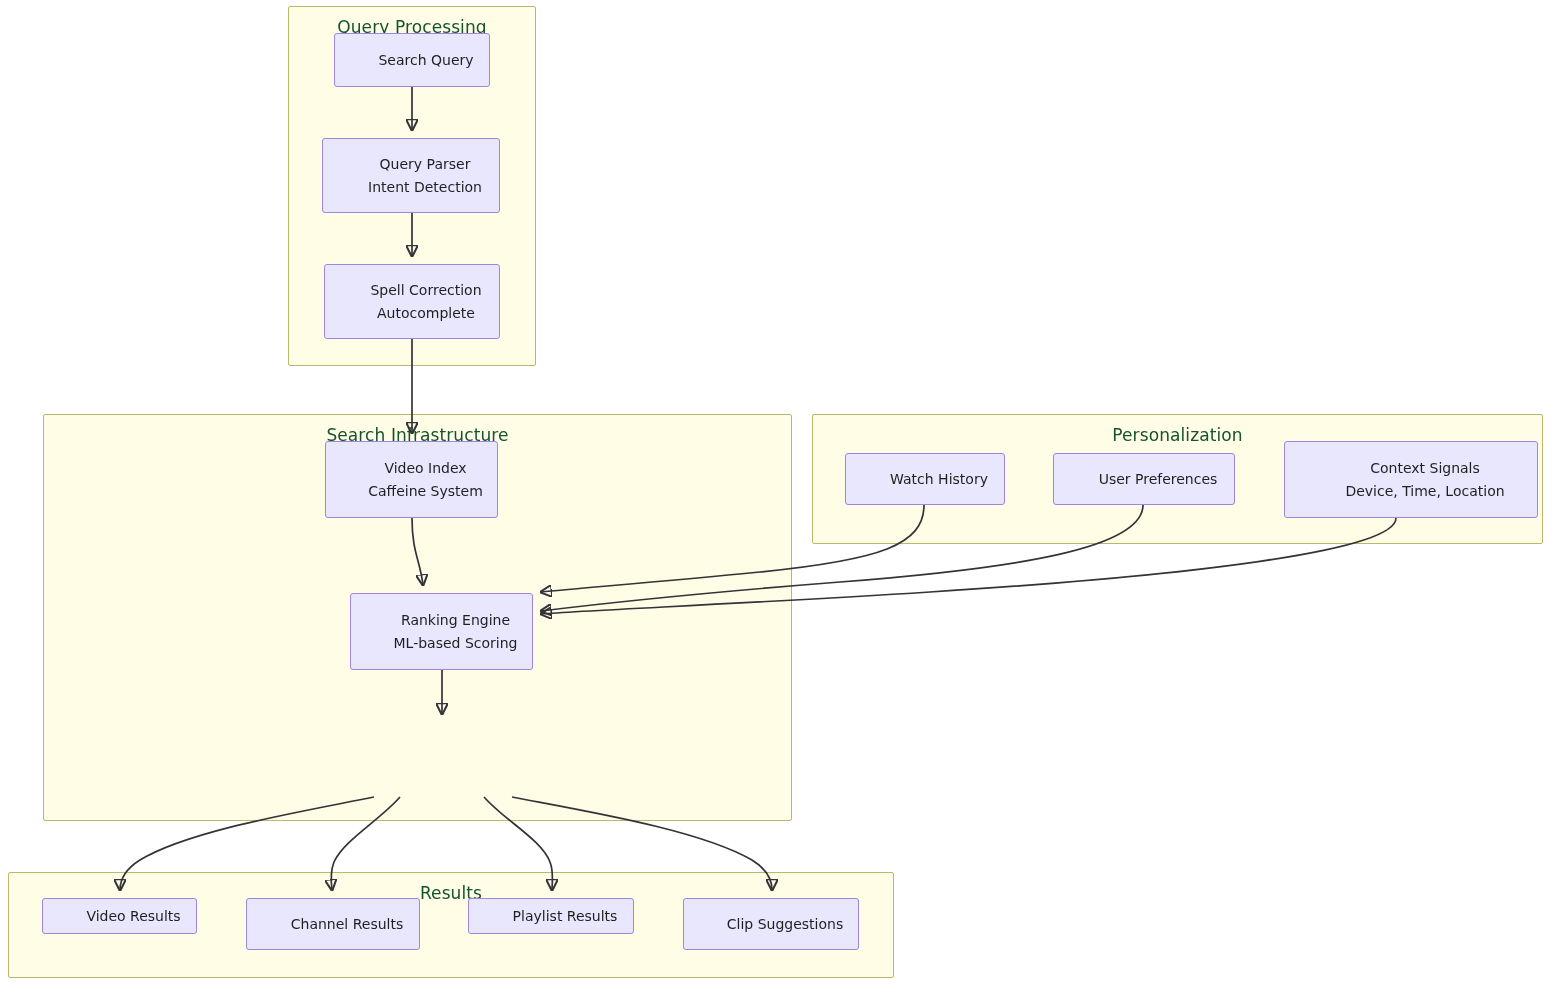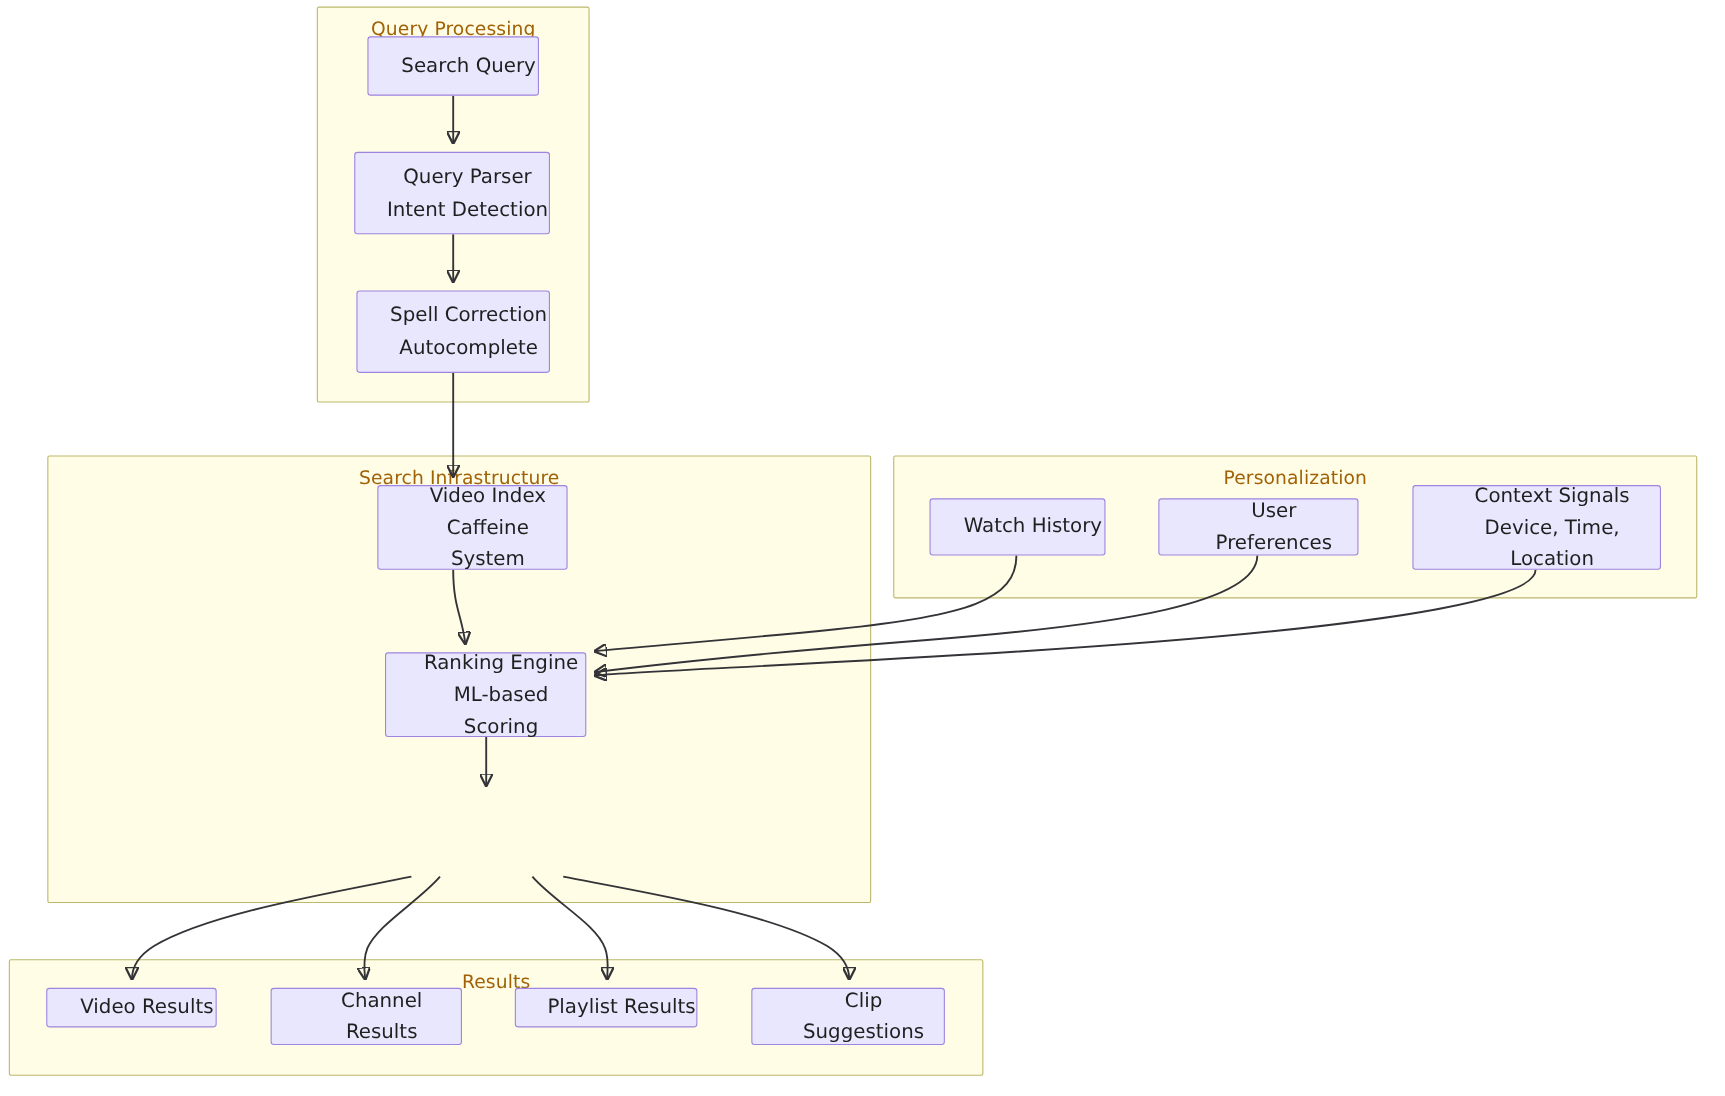--- a/index.html
+++ b/index.html
@@ -25,37 +25,37 @@
     border: 1.6px solid #bdb76b;
     border-radius: 2px;
     box-sizing: border-box;
   }
   .cluster-title {
     position: absolute;
     left: 0;
     right: 0;
     text-align: center;
     font-size: 17px;
-    color: #a16207;
+    color: #14532d;
     letter-spacing: 0.1px;
     white-space: nowrap;
   }
   
   .node {
     position: absolute;
     background: #e9e7fd;
     border: 1.4px solid #9f84e0;
     border-radius: 3px;
     box-sizing: border-box;
     display: flex;
     flex-direction: column;
     align-items: center;
     justify-content: center;
     color: #1f1f20;
-    font-size: 18px;
+    font-size: 14px;
     line-height: 1.62;
     text-align: center;
     z-index: 4;
     padding-left: 28px;
   }
   .node .l2 { display: block; }
   
   #edges {
     position: absolute;
     left: 0;
@@ -131,40 +131,40 @@
   <div class="node" style="left:322px; top:138px; width:178px; height:75px;">
     <span>Query Parser</span>
     <span class="l2">Intent Detection</span>
   </div>
 
   <div class="node" style="left:324px; top:264px; width:176px; height:75px;">
     <span>Spell Correction</span>
     <span class="l2">Autocomplete</span>
   </div>
 
-  <div class="node" style="left:325px; top:441px; width:173px; height:77px;margin-left:18px;">
+  <div class="node" style="left:325px; top:441px; width:173px; height:77px;">
     <span>Video Index</span>
     <span class="l2">Caffeine System</span>
   </div>
 
   <div class="node" style="left:350px; top:593px; width:183px; height:77px;text-align:center;">
     <span>Ranking Engine</span>
     <span class="l2">ML-based Scoring</span>
   </div>
 
 
   <div class="node" style="left:845px; top:453px; width:160px; height:52px;">
     <span>Watch History</span>
   </div>
 
   <div class="node" style="left:1053px; top:453px; width:182px; height:52px;">
     <span>User Preferences</span>
   </div>
 
-  <div class="node" style="left:1284px; top:441px; width:226px; height:77px;">
+  <div class="node" style="left:1284px; top:441px; width:254px; height:77px;">
     <span>Context Signals</span>
     <span class="l2">Device, Time, Location</span>
   </div>
 
   <div class="node" style="left:42px; top:898px; width:155px; height:36px;">
     <span>Video Results</span>
   </div>
 
   <div class="node" style="left:246px; top:898px; width:174px; height:52px;">
     <span>Channel Results</span>

